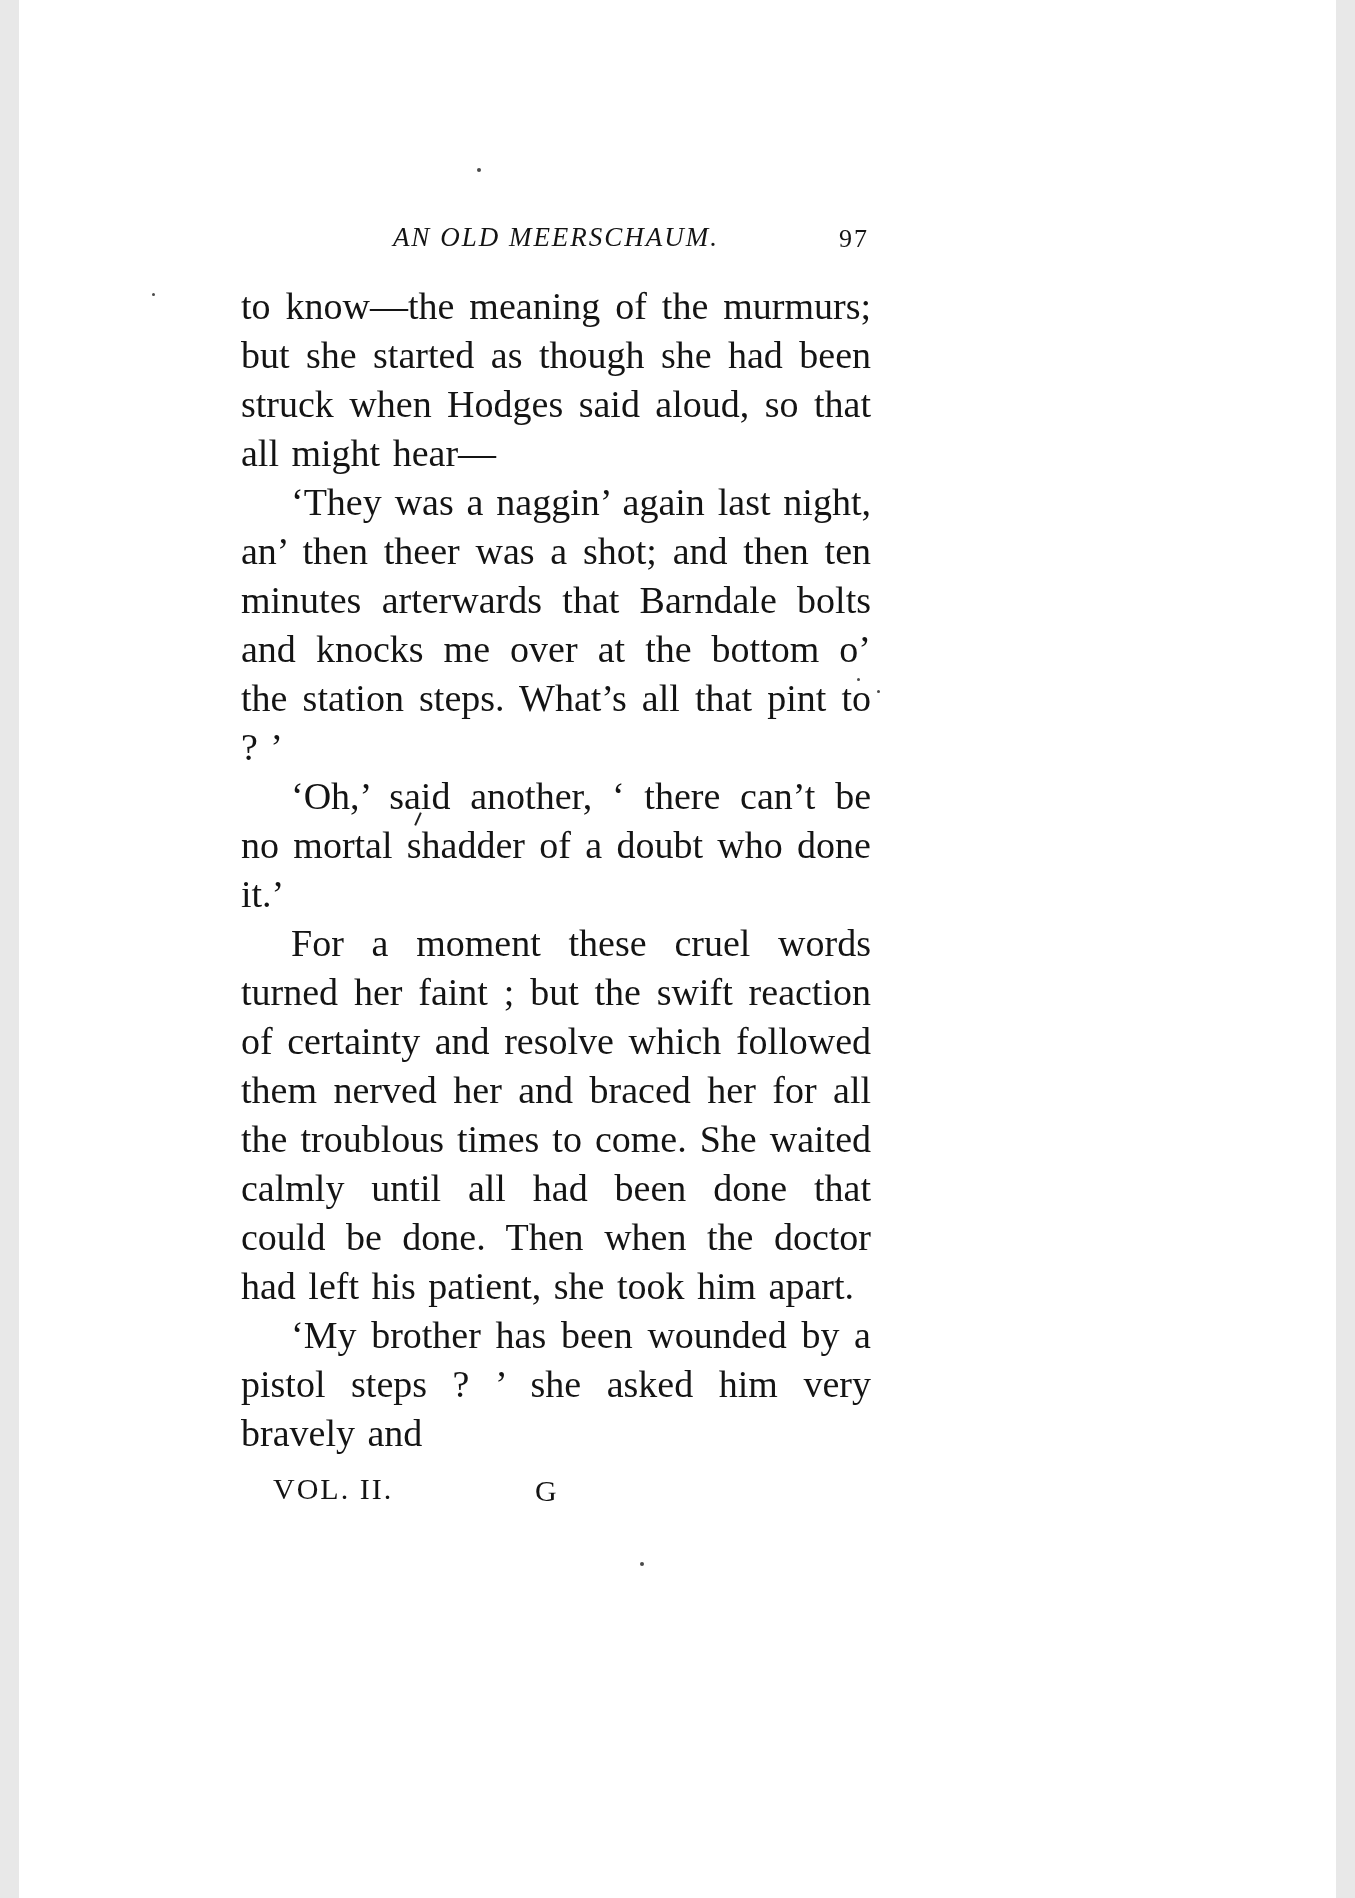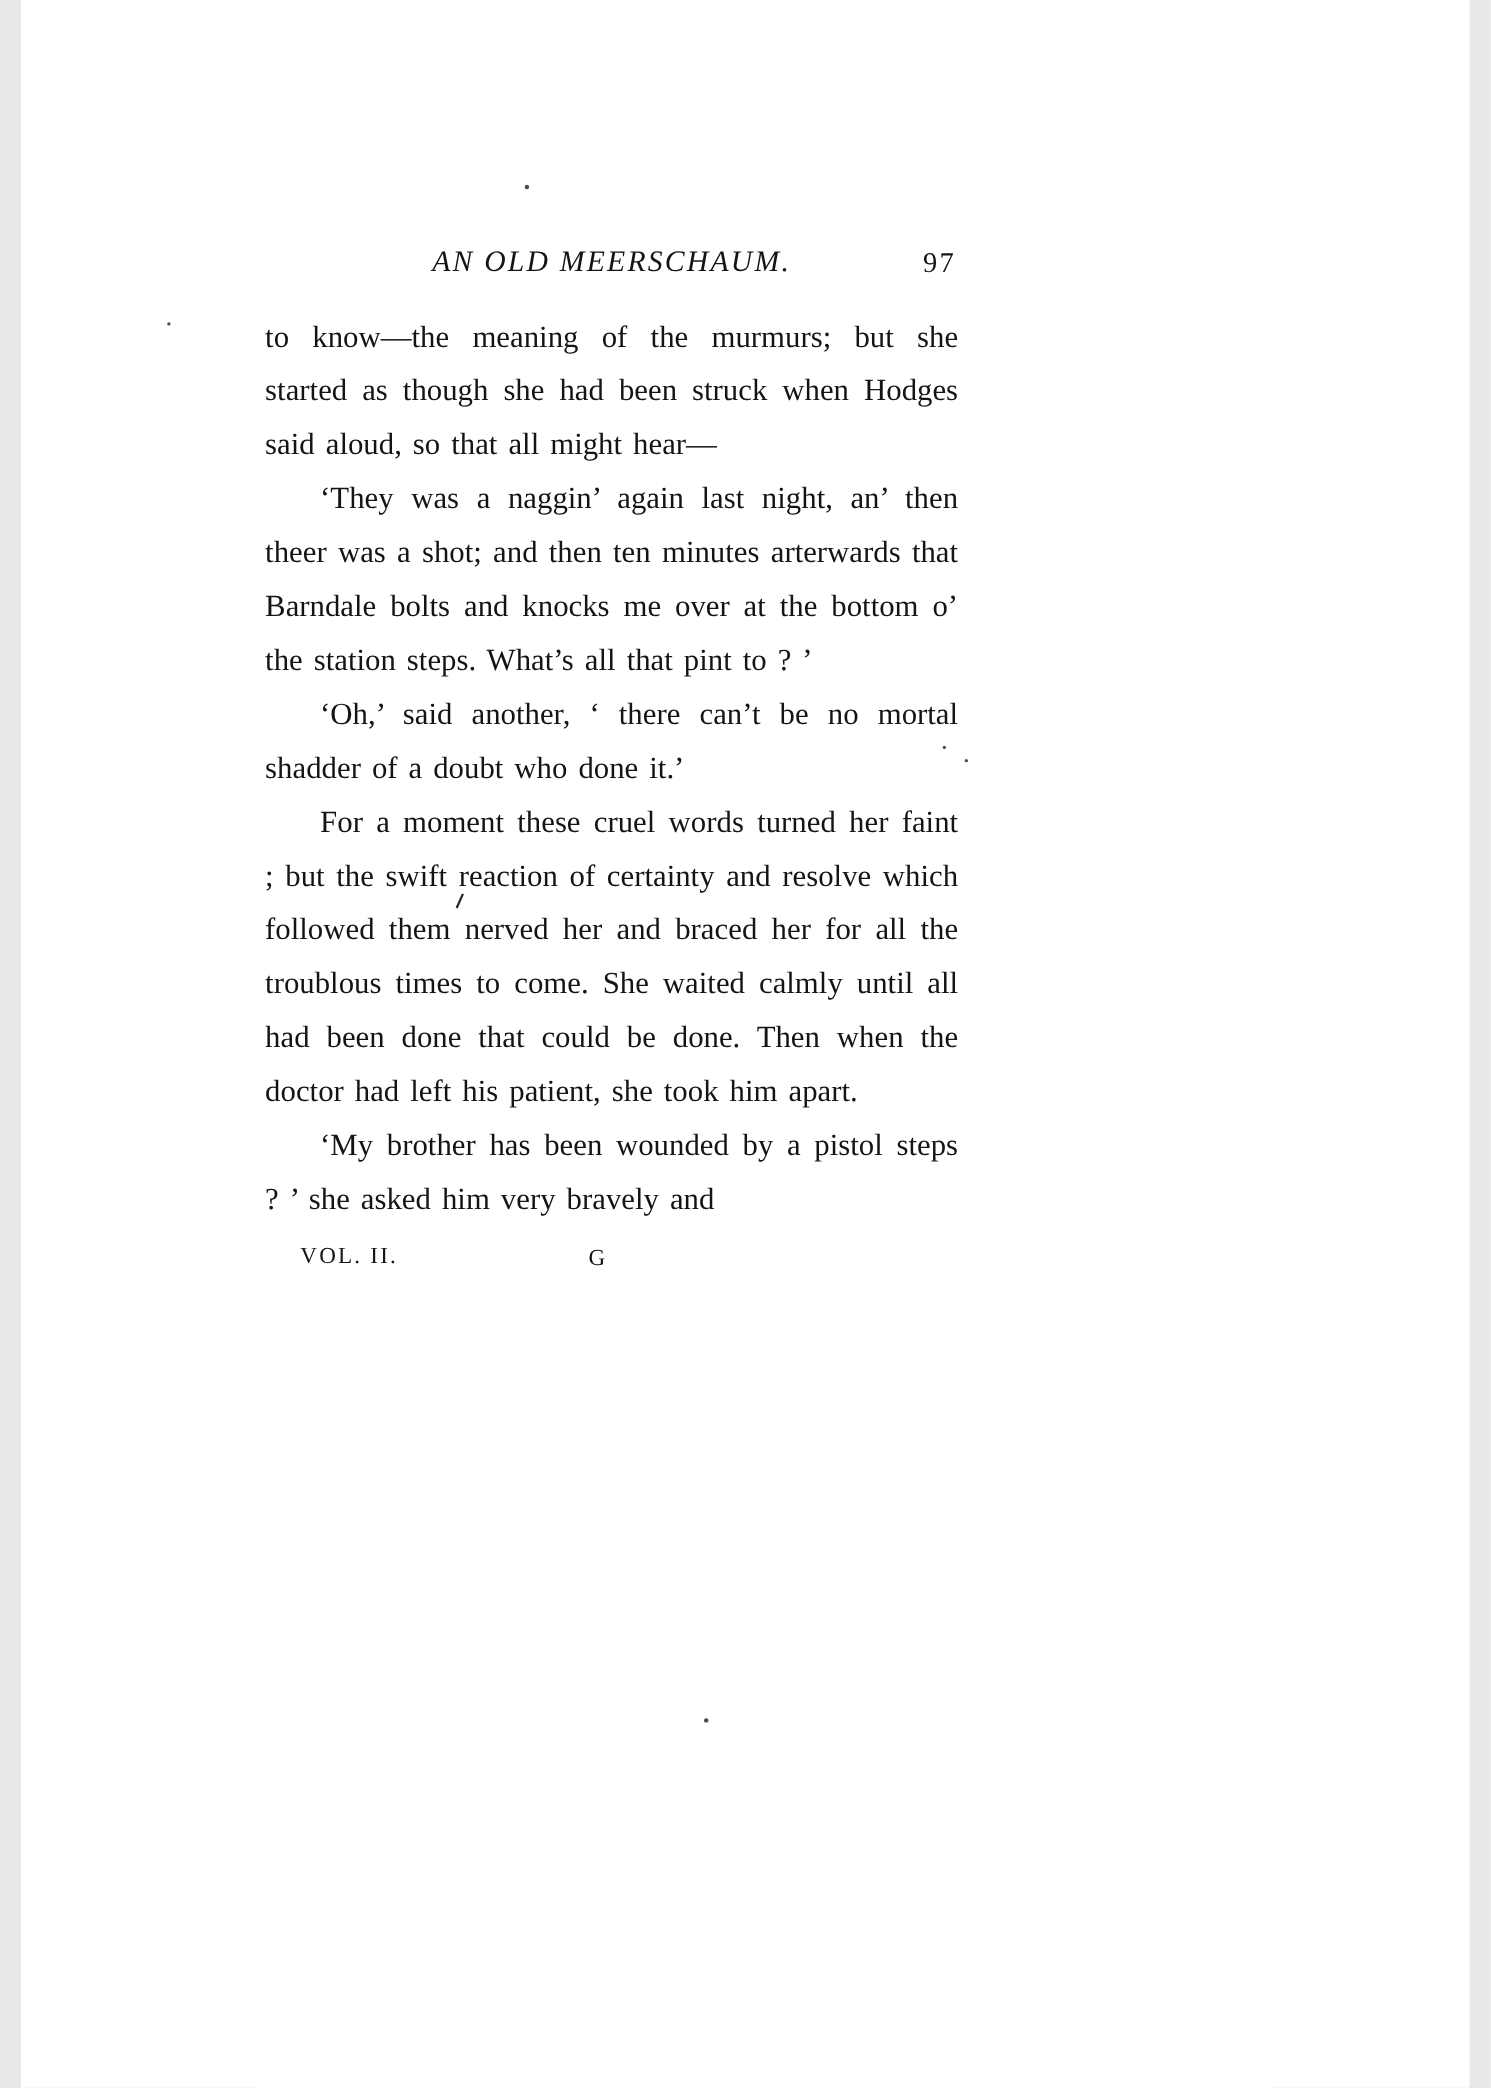--- a/index.html
+++ b/index.html
@@ -41,33 +41,33 @@
     top: 2px;
     font-style: normal;
     font-size: 26px;
     letter-spacing: 2px;
   }
   .text-block {
     margin-top: 0;
   }
   .para {
     margin: 0;
-    font-size: 28px;
+    font-size: 38px;
     line-height: 49px;
     text-align: justify;
     word-spacing: 3px;
   }
   .para.indent {
     text-indent: 50px;
   }
   .page-footer {
     position: relative;
     margin-top: 14px;
     height: 40px;
-    font-size: 21px;
+    font-size: 30px;
   }
   .footer-volume {
     position: absolute;
     left: 32px;
     top: 0;
     letter-spacing: 2px;
   }
   .footer-signature {
     position: absolute;
     left: 294px;

